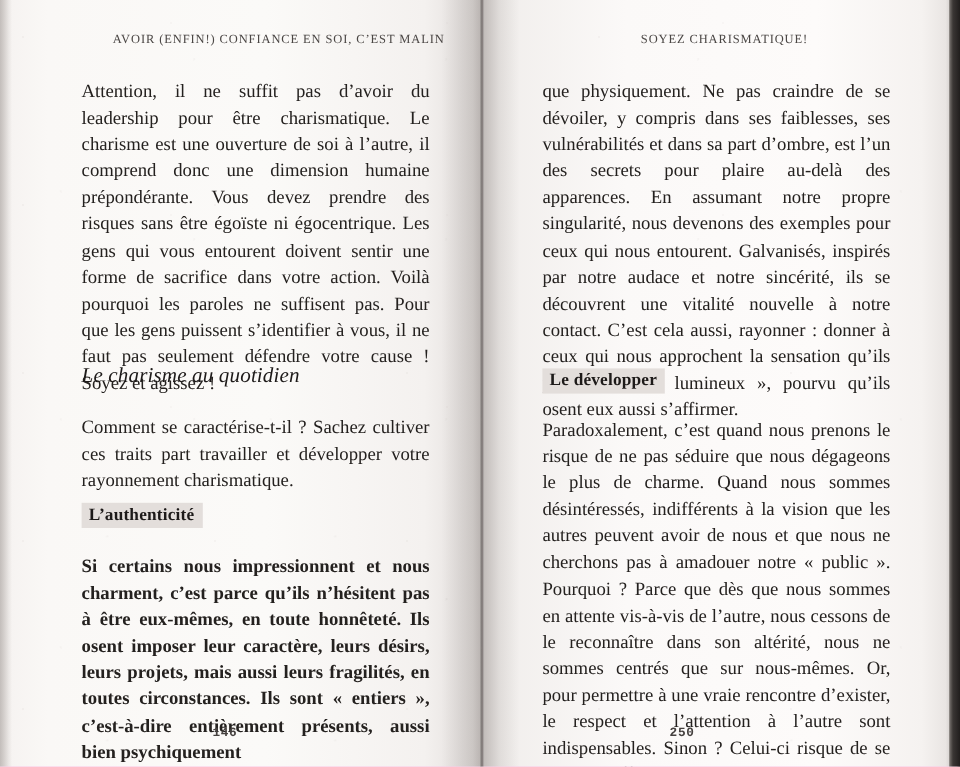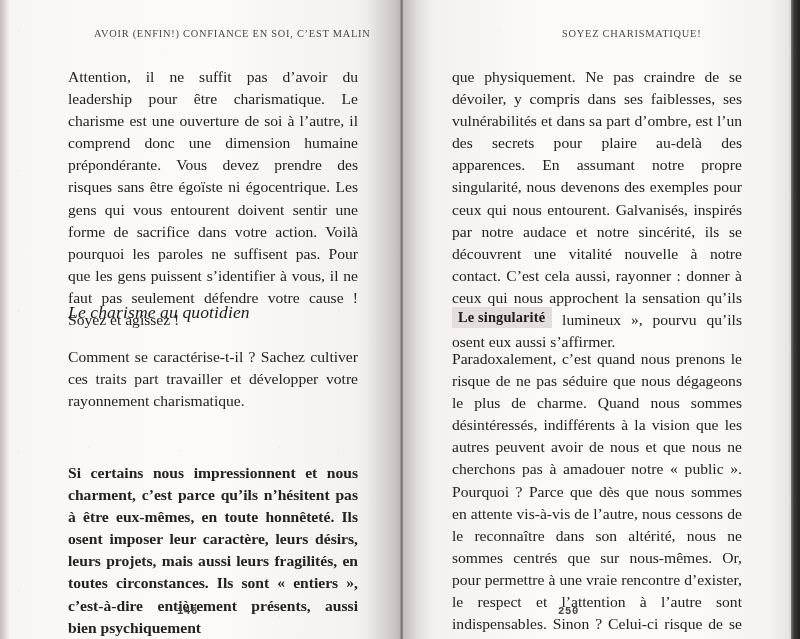--- a/index.html
+++ b/index.html
@@ -110,21 +110,21 @@
   .running-head {
     position: absolute;
     top: 28px;
     font-family: "Liberation Serif", serif;
     font-size: 10.4px;
     letter-spacing: .75px;
     color: #4a4644;
     white-space: nowrap;
   }
   .rh-left  { left: 94px; }
-  .rh-right { left: 562px; }
+  .rh-right { left: 534px; }
 
   .body-text {
     font-family: "Liberation Serif", serif;
     font-size: 15.6px;
     line-height: 22.1px;
     color: #24211f;
     text-align: justify;
     text-justify: inter-word;
     margin: 0;
     hyphens: manual;
@@ -191,38 +191,41 @@
     </div>
 
     <div class="blk" style="top:302px;">
       <h2 class="section-head">Le charisme au quotidien</h2>
     </div>
 
     <div class="blk" style="top:346px;">
       <p class="body-text">Comment se caractérise-t-il ? Sachez cultiver ces traits part travailler et développer votre rayonnement charismatique.</p>
     </div>
 
+    <div class="blk sub-head-wrap" style="top:419px;">
+      <span class="sub-head">L’authenticité</span>
+    </div>
 
     <div class="blk" style="top:462px;font-weight:bold;">
       <p class="body-text">Si certains nous impressionnent et nous char­ment, c’est parce qu’ils n’hésitent pas à être eux-mêmes, en toute honnêteté. Ils osent imposer leur caractère, leurs désirs, leurs projets, mais aussi leurs fragilités, en toutes circonstances. Ils sont « entiers », c’est-à-dire entièrement présents, aussi bien psychiquement</p>
     </div>
   </div>
 
   <div class="folio folio-left">146</div>
 
   <div class="running-head rh-right">SOYEZ CHARISMATIQUE!</div>
 
   <div class="col col-right">
 
     <div class="blk" style="top:66px;">
       <p class="body-text">que physiquement. Ne pas craindre de se dévoiler, y compris dans ses faiblesses, ses vulnérabilités et dans sa part d’ombre, est l’un des secrets pour plaire au-delà des apparences. En assumant notre propre singularité, nous devenons des exemples pour ceux qui nous entourent. Galvanisés, inspirés par notre audace et notre sincérité, ils se découvrent une vitalité nouvelle à notre contact. C’est cela aussi, rayonner : donner à ceux qui nous approchent la sensation qu’ils peuvent être « lumineux », pourvu qu’ils osent eux aussi s’affirmer.</p>
     </div>
 
     <div class="blk sub-head-wrap" style="top:307px;">
-      <span class="sub-head">Le singularité</span>
+      <span class="sub-head">Le développer</span>
     </div>
 
     <div class="blk" style="top:348px;">
       <p class="body-text">Paradoxalement, c’est quand nous prenons le risque de ne pas séduire que nous dégageons le plus de charme. Quand nous sommes désintéres­sés, indifférents à la vision que les autres peuvent avoir de nous et que nous ne cherchons pas à amadouer notre « public ». Pourquoi ? Parce que dès que nous sommes en attente vis-à-vis de l’autre, nous cessons de le reconnaître dans son altérité, nous ne sommes centrés que sur nous-mêmes. Or, pour permettre à une vraie rencontre d’exister, le respect et l’attention à l’autre sont indispensables. Sinon ? Celui-ci risque de se sentir étouffé, manipulé ou méprisé,</p>
     </div>
   </div>
 
   <div class="folio folio-right">250</div>
 
   <div class="grain"></div>

